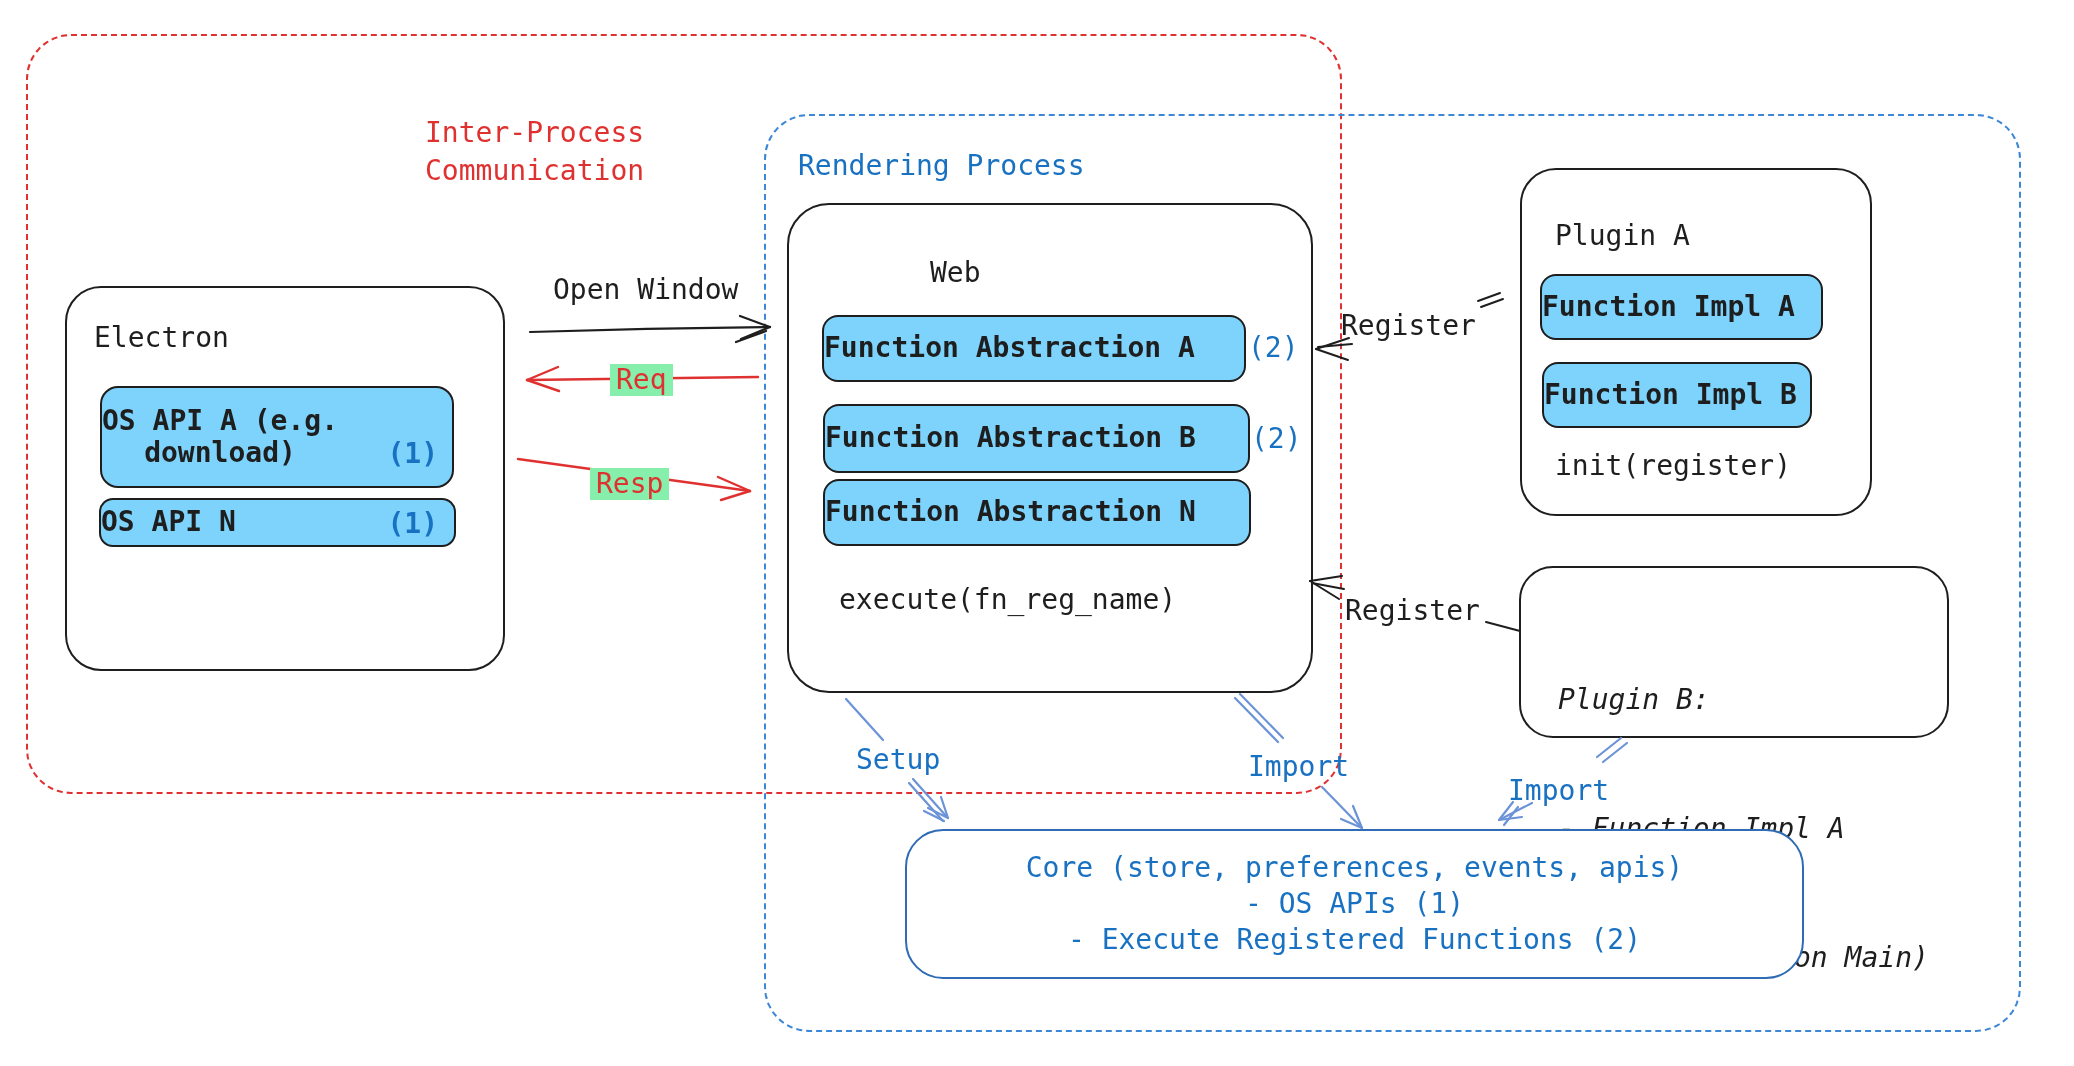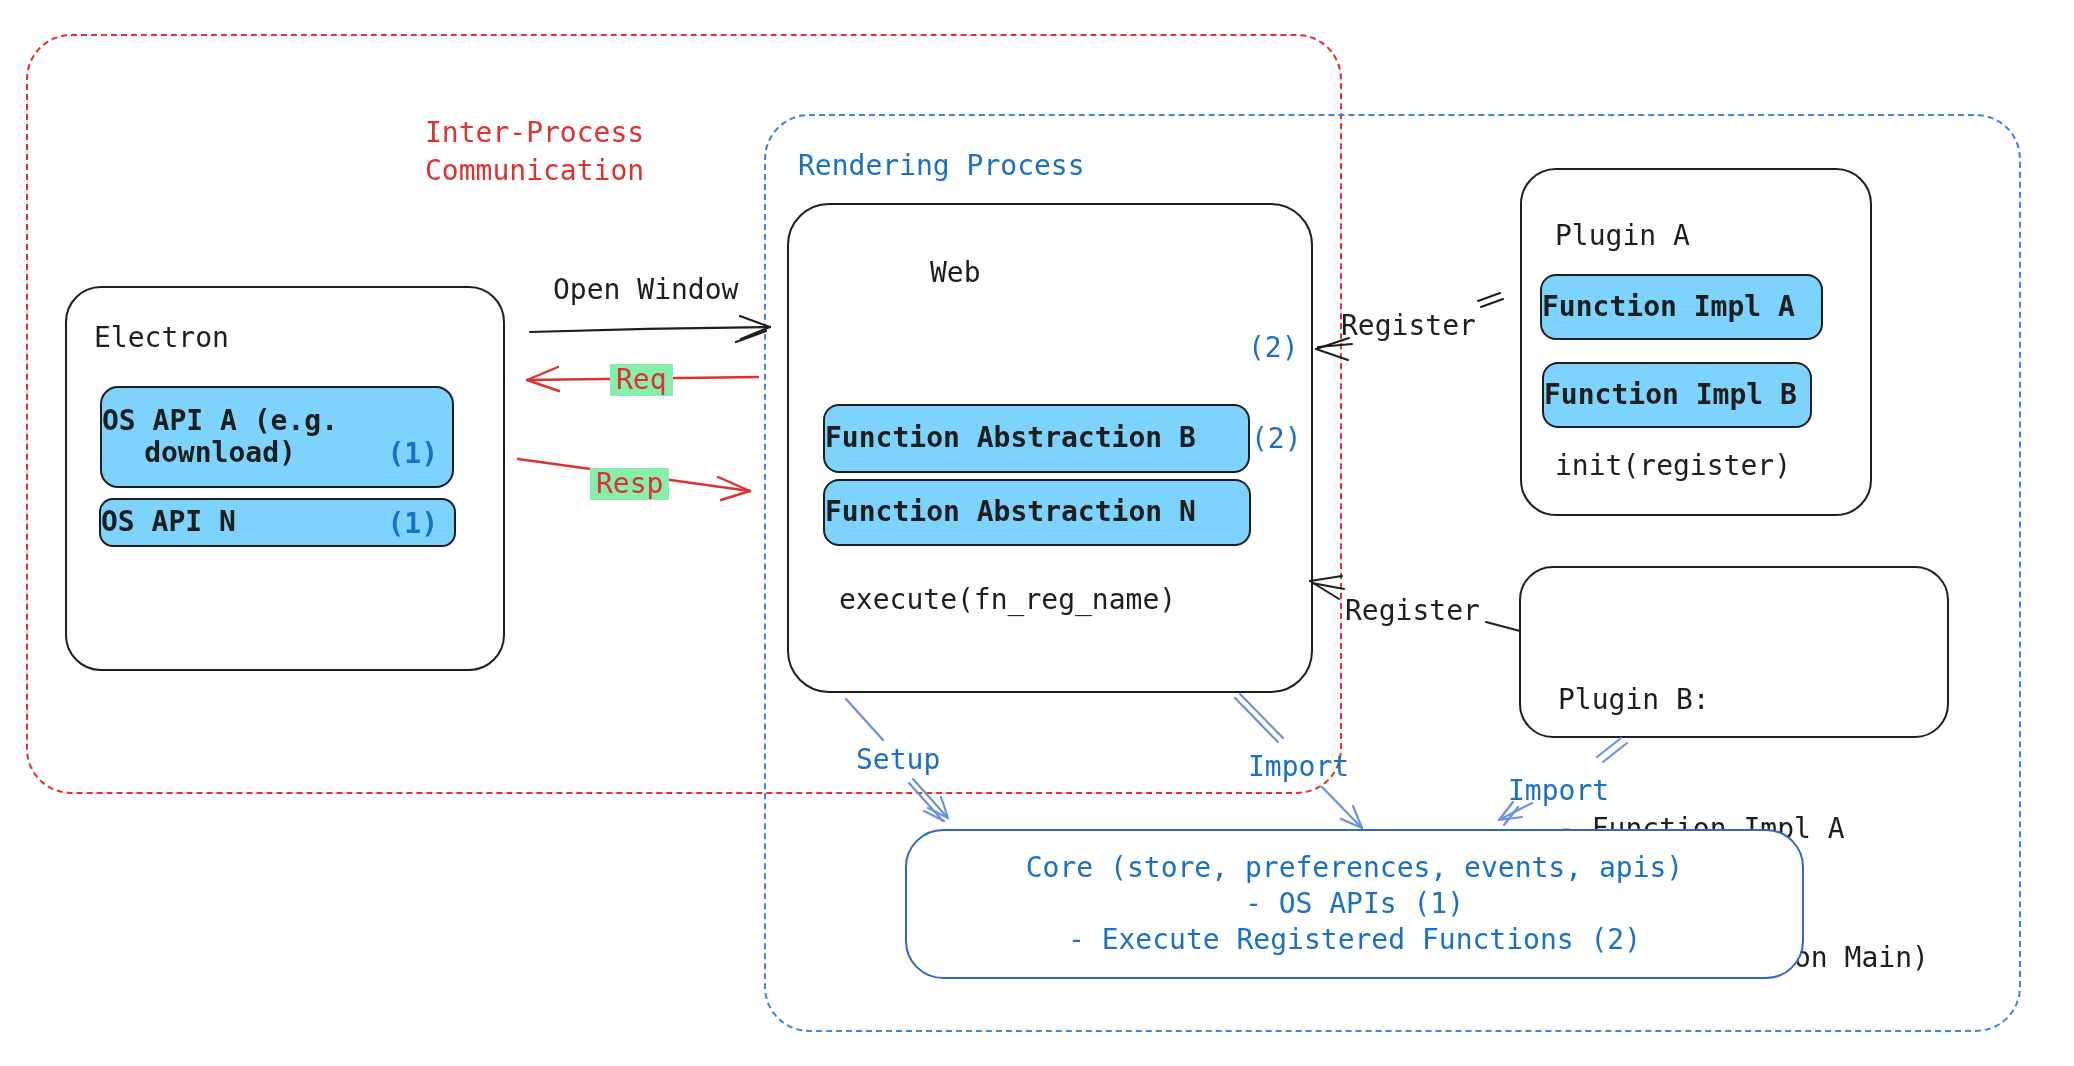--- a/index.html
+++ b/index.html
@@ -45,20 +45,23 @@
       <span class="badge" style="position:absolute;right:14px;bottom:16px;">(1)</span>
     </div>
     <div class="inner" style="left:32px;top:210px;width:353px;height:45px;border-radius:14px;">
       <span>OS API N</span>
       <span class="badge" style="position:absolute;right:16px;top:8px;">(1)</span>
     </div>
   </div>
 
   <div class="node" style="left:787px;top:203px;width:522px;height:486px;border-radius:42px;">
     <div class="lbl" style="left:141px;top:46px;margin-top:6px;">Web</div>
+    <div class="inner" style="left:33px;top:110px;width:420px;height:63px;">
+      <span>Function Abstraction A</span>
+    </div>
     <span class="lbl badge" style="left:459px;top:127px;">(2)</span>
     <div class="inner" style="left:34px;top:199px;width:423px;height:65px;">
       <span>Function Abstraction B</span>
     </div>
     <span class="lbl badge" style="left:462px;top:218px;">(2)</span>
     <div class="inner" style="left:34px;top:274px;width:424px;height:63px;">
       <span>Function Abstraction N</span>
     </div>
     <div class="lbl" style="left:50px;top:379px;">execute(fn_reg_name)</div>
   </div>
@@ -67,21 +70,21 @@
     <div class="lbl" style="left:33px;top:50px;">Plugin A</div>
     <div class="inner" style="left:18px;top:104px;width:279px;height:62px;">
       <span>Function Impl A</span>
     </div>
     <div class="inner" style="left:20px;top:192px;width:266px;height:62px;">
       <span>Function Impl B</span>
     </div>
     <div class="lbl" style="left:33px;top:280px;">init(register)</div>
   </div>
 
-  <div class="node" style="left:1519px;top:566px;width:426px;height:168px;border-radius:34px;">
+  <div class="node" style="left:1519px;top:566px;width:426px;height:168px;border-radius:34px;font-style:italic;">
     <div class="pbstack">
       <div>Plugin B:</div>
       <div>- Function Impl A</div>
       <div>- Module (run on Main)</div>
     </div>
   </div>
 
   <div class="node" style="left:905px;top:829px;width:895px;height:146px;border-radius:38px;border:2px solid #2f6cb5;">
     <div class="coretext">
       <div>Core (store, preferences, events, apis)</div>

